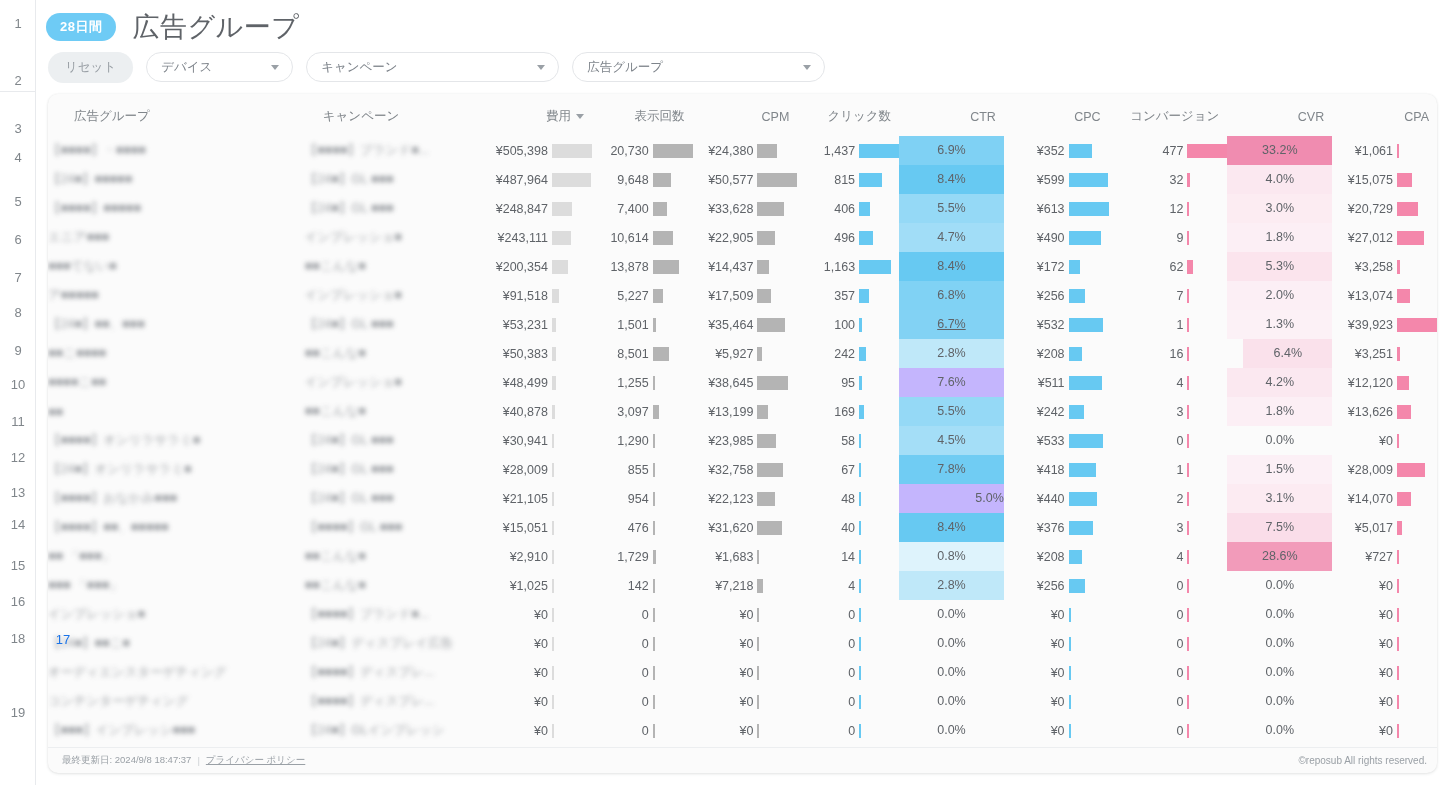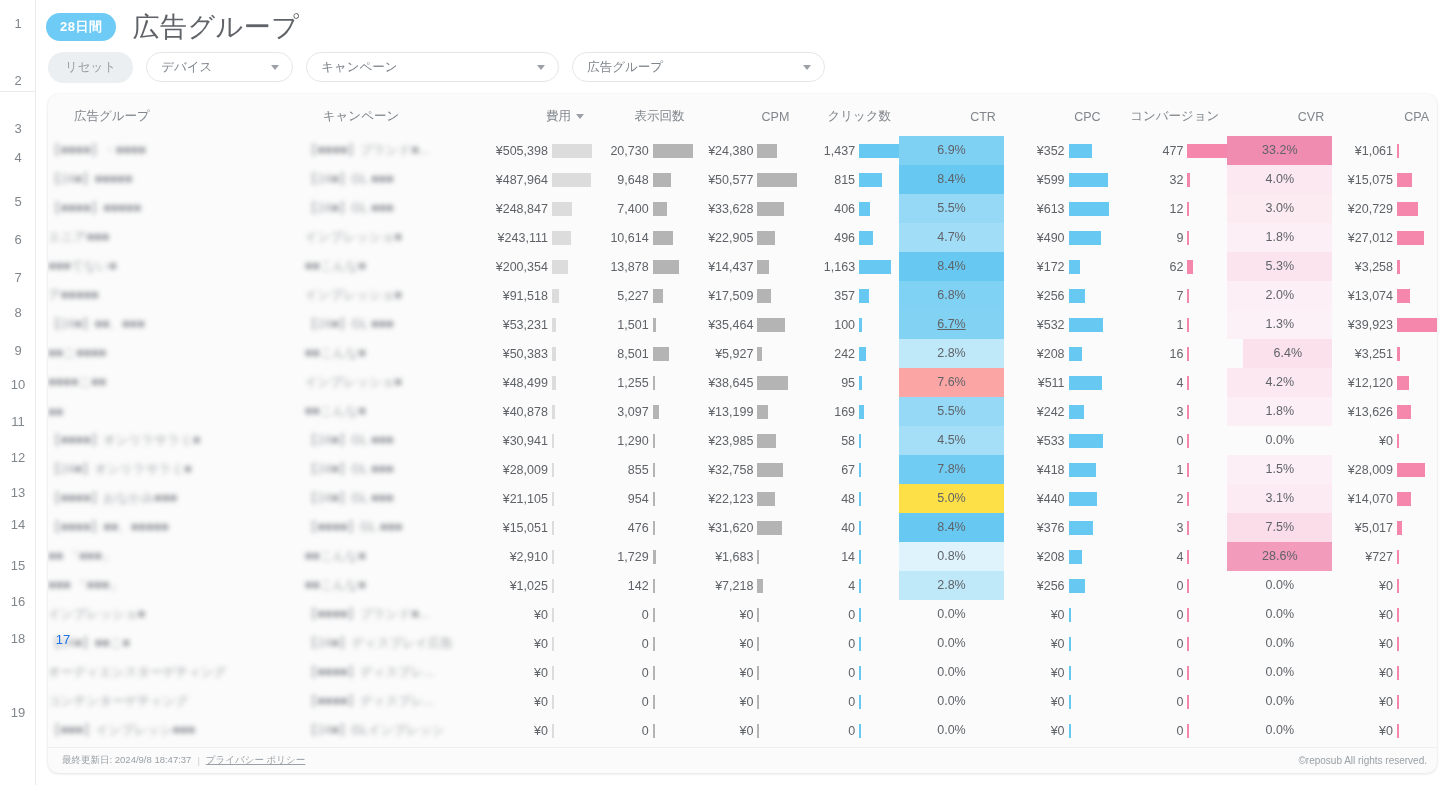--- a/index.html
+++ b/index.html
@@ -797,21 +797,21 @@
               </td>
               <td class="numcell">
                 <div class="numwrap">
                   <span class="v">95</span>
                   <div class="barspace">
                     <div class="bar blue" style="width: 2.6444px;"></div>
                   </div>
                 </div>
               </td>
               <td class="heat">
-                <span class="hbox" style="background: #fca5a5;">7.6%</span>
+                <span class="hbox" style="background: #c4b5fd;">7.6%</span>
               </td>
               <td class="numcell">
                 <div class="numwrap">
                   <span class="v">¥511</span>
                   <div class="barspace">
                     <div class="bar blue" style="width: 33.3442px;"></div>
                   </div>
                 </div>
               </td>
               <td class="numcell">
@@ -1061,21 +1061,21 @@
               </td>
               <td class="numcell">
                 <div class="numwrap">
                   <span class="v">48</span>
                   <div class="barspace">
                     <div class="bar blue" style="width: 2px;"></div>
                   </div>
                 </div>
               </td>
               <td class="heat">
-                <span class="hbox" style="background: #fde047;">5.0%</span>
+                <span class="hbox" style="background: #c4b5fd; text-align: right;">5.0%</span>
               </td>
               <td class="numcell">
                 <div class="numwrap">
                   <span class="v">¥440</span>
                   <div class="barspace">
                     <div class="bar blue" style="width: 28.7113px;"></div>
                   </div>
                 </div>
               </td>
               <td class="numcell">

